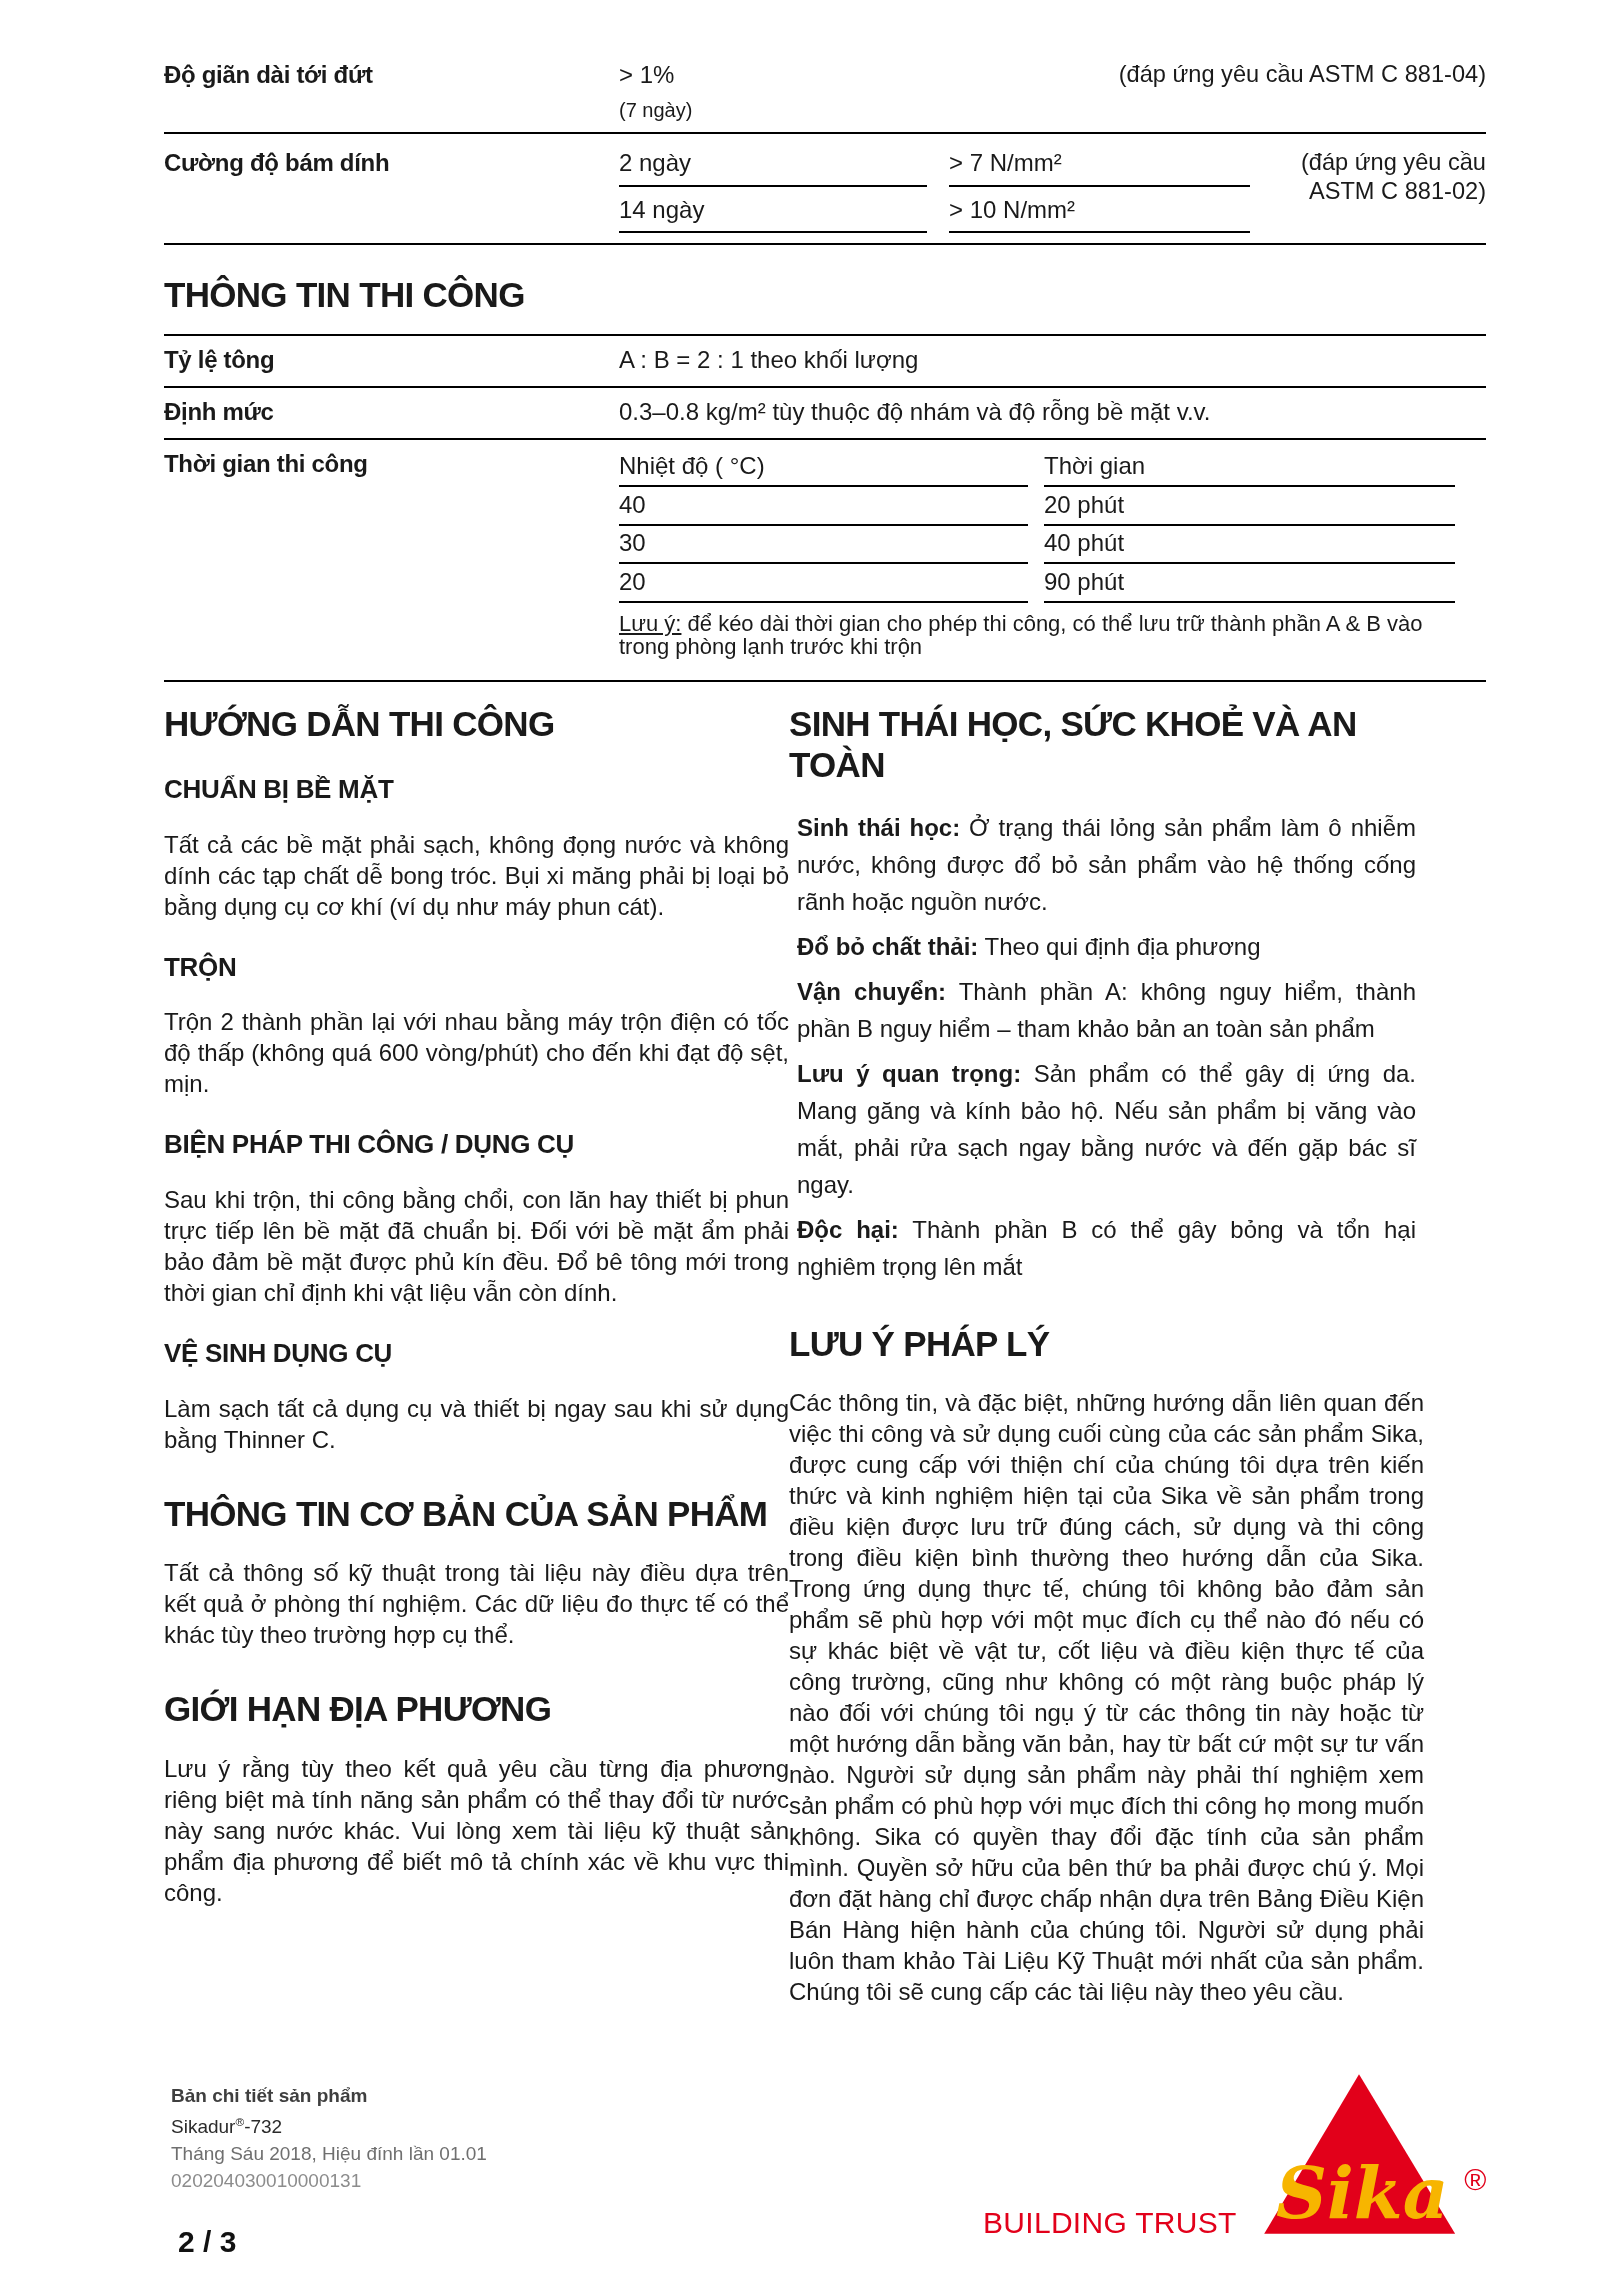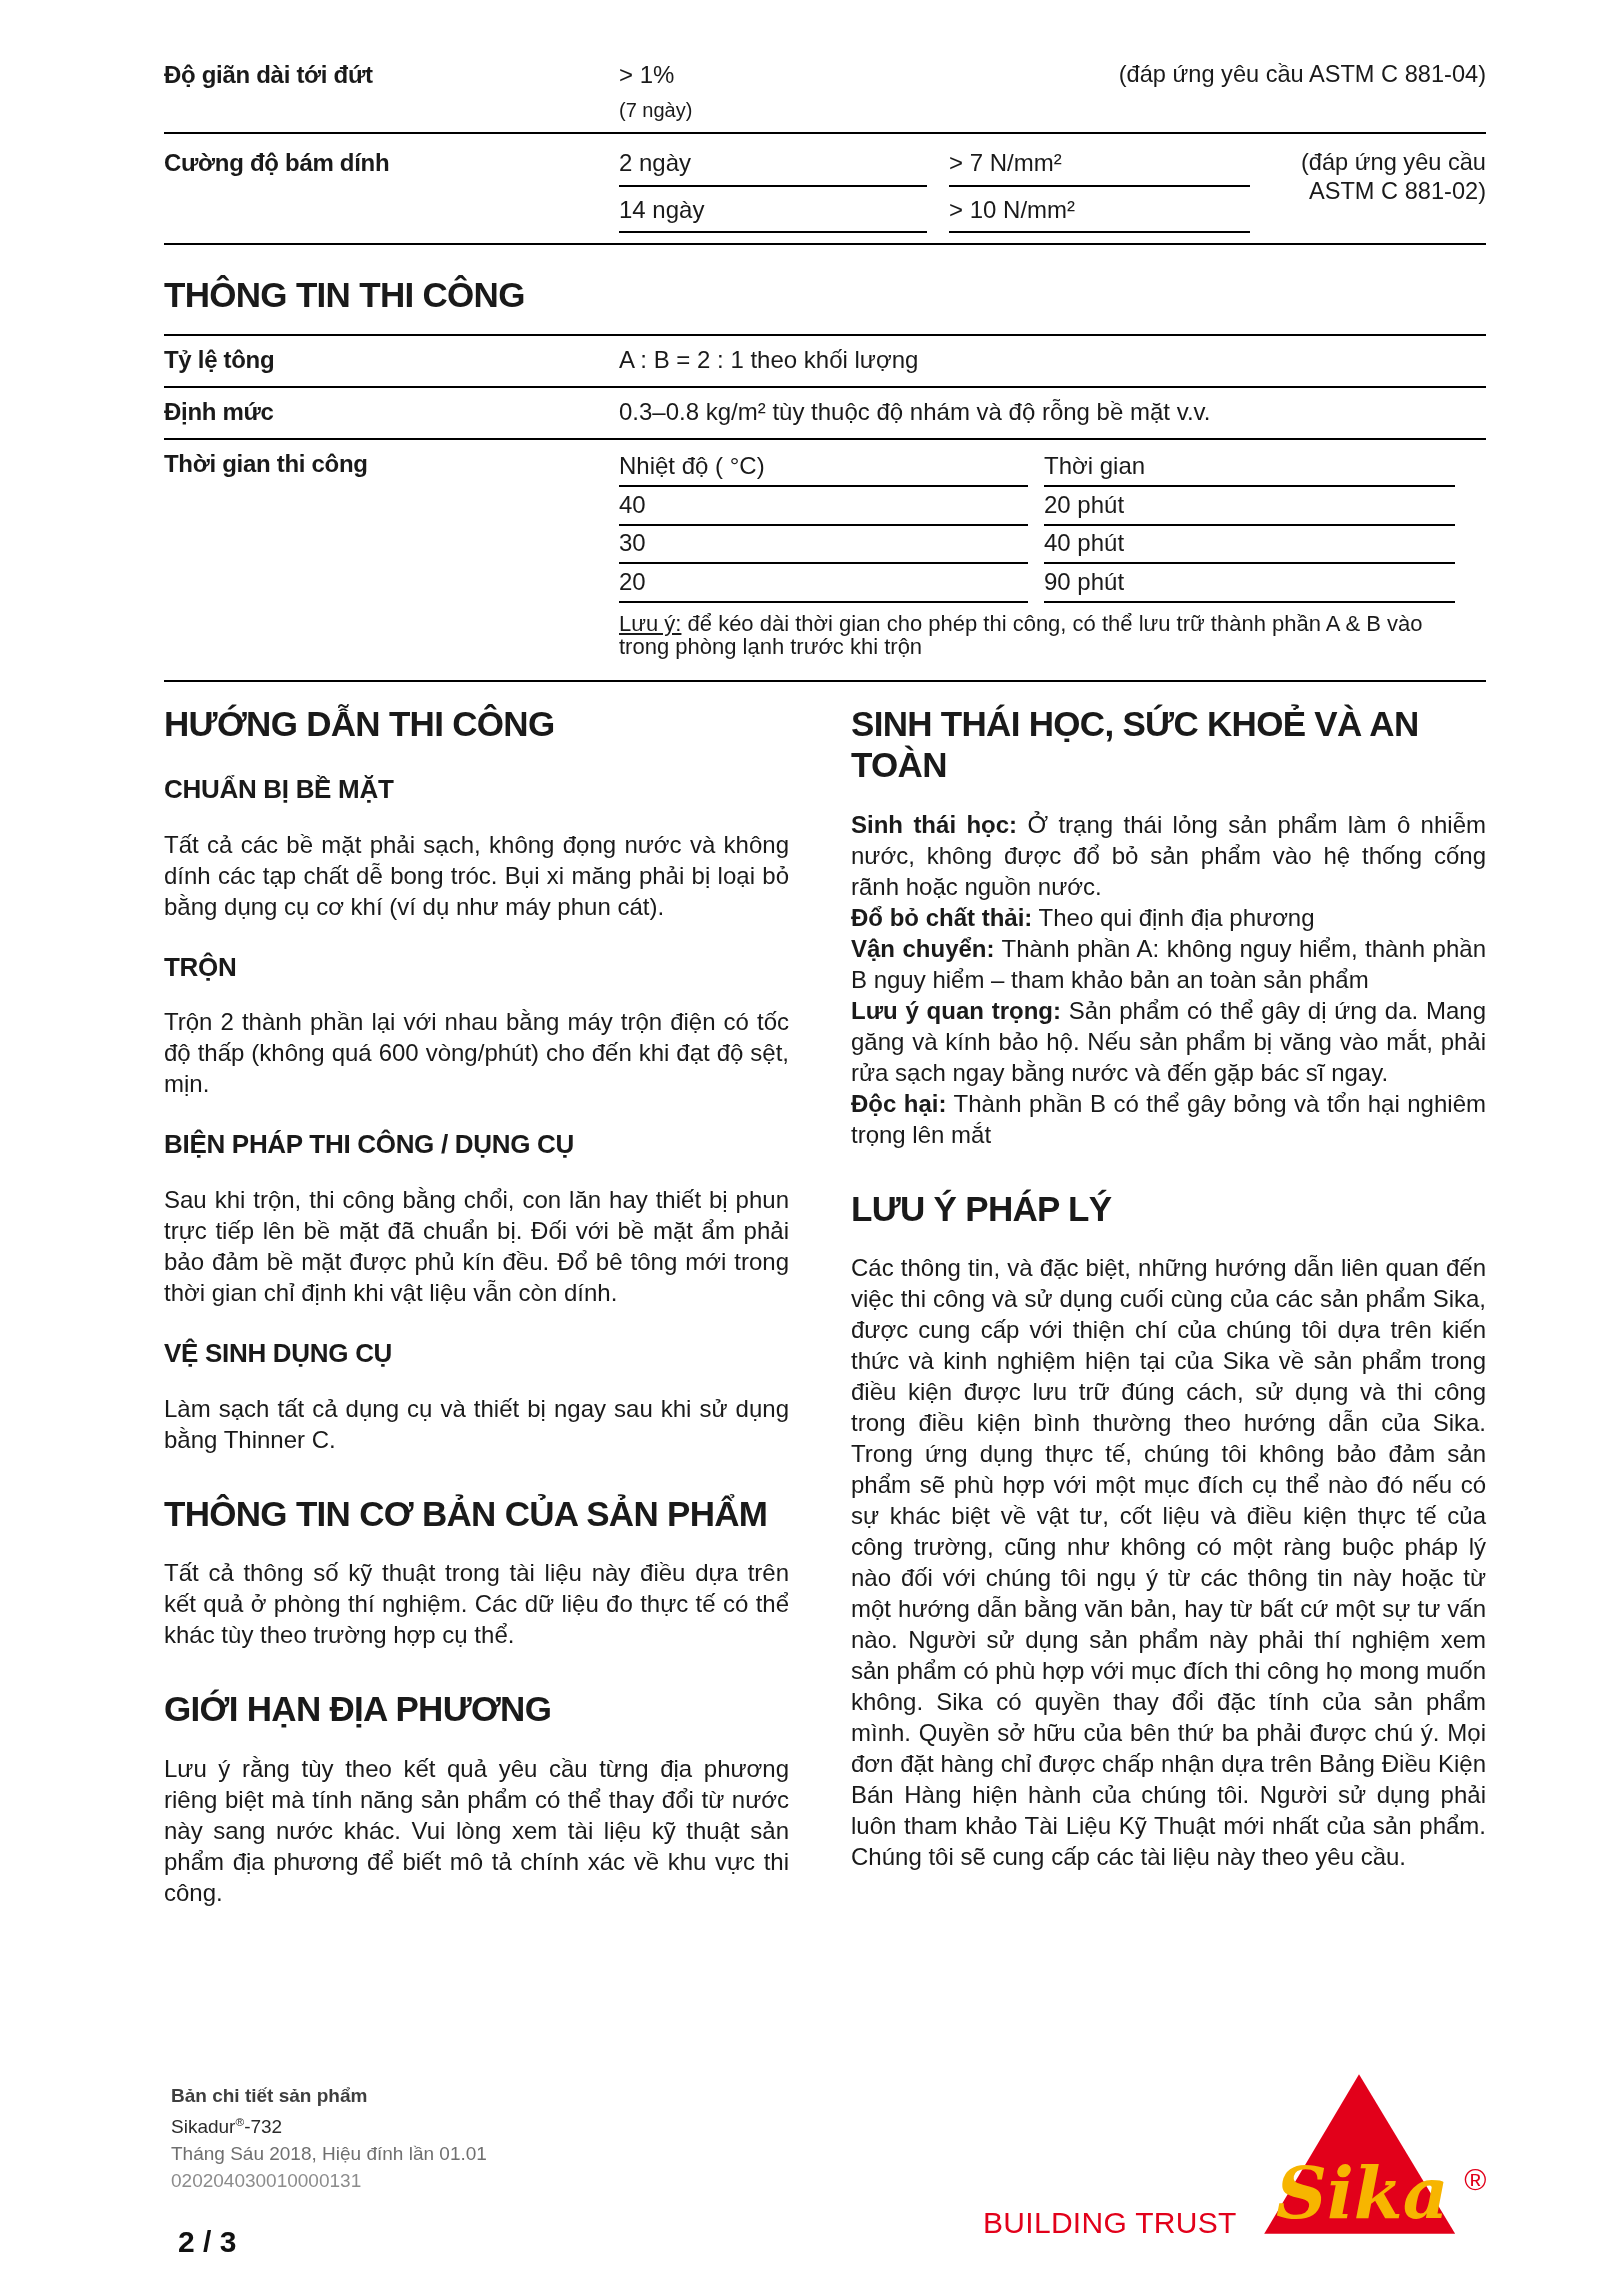--- a/index.html
+++ b/index.html
@@ -39,28 +39,28 @@
   .arow { display: grid; grid-template-columns: 455px 1fr; padding: 9.2px 0 10.5px 0; }
   .alabel { font-weight: bold; font-size: 24px; line-height: 30px; letter-spacing: -0.3px; }
   .aval { font-size: 24px; line-height: 30px; }
   .potgrid { display: grid; grid-template-columns: 425px 1fr; }
   .potcell { width: 409px; border-bottom: 2px solid #000; font-size: 24px; line-height: 30px; padding: 2.6px 0 3.9px 0; }
   .potcell2 { width: 411px; }
   .pot-note { font-size: 22px; line-height: 23px; margin-top: 9.2px; padding-right: 19.6px; }
   .pot-note .u { text-decoration: underline; }
   .closing-rule { margin-top: 11.8px; }
   
-  .cols { display: flex; gap: 62px; margin-top: 21px; }
+  .cols { display: flex; margin-top: 21px; }
   .col-left { width: 625px; }
   .col-right { width: 635px; }
   .h2 { font-size: 26px; line-height: 31px; font-weight: bold; letter-spacing: -0.3px; margin: 30px 0 23.6px 0; }
   .bodyp { font-size: 24px; line-height: 31px; text-align: justify; margin: 0; }
   .gap-after-h1 { margin-top: 23.6px; }
   .h1-follow { margin-top: 38px; }
-  .safety-p { font-size: 24px; line-height: 31px; text-align: justify; margin: 0; }
+  .safety-p { font-size: 24px; line-height: 37px; text-align: justify; margin: 8px; }
   .safety-p .lead { font-weight: bold; }
   
   .footer-left { position: absolute; left: 171px; top: 2082px; font-size: 19px; line-height: 27px; }
   .f-doc { font-weight: bold; color: #3f3f3f; }
   .f-prod { color: #2b2b2b; }
   .f-prod sup { font-size: 11.8px; }
   .f-rev { color: #6f6f6f; }
   .f-code { color: #8c8c8c; }
   .page-num { position: absolute; left: 178px; top: 2225px; font-size: 30px; font-weight: bold; color: #111; }
   .brand { position: absolute; left: 983px; top: 2069px; width: 507px; height: 173px; }

